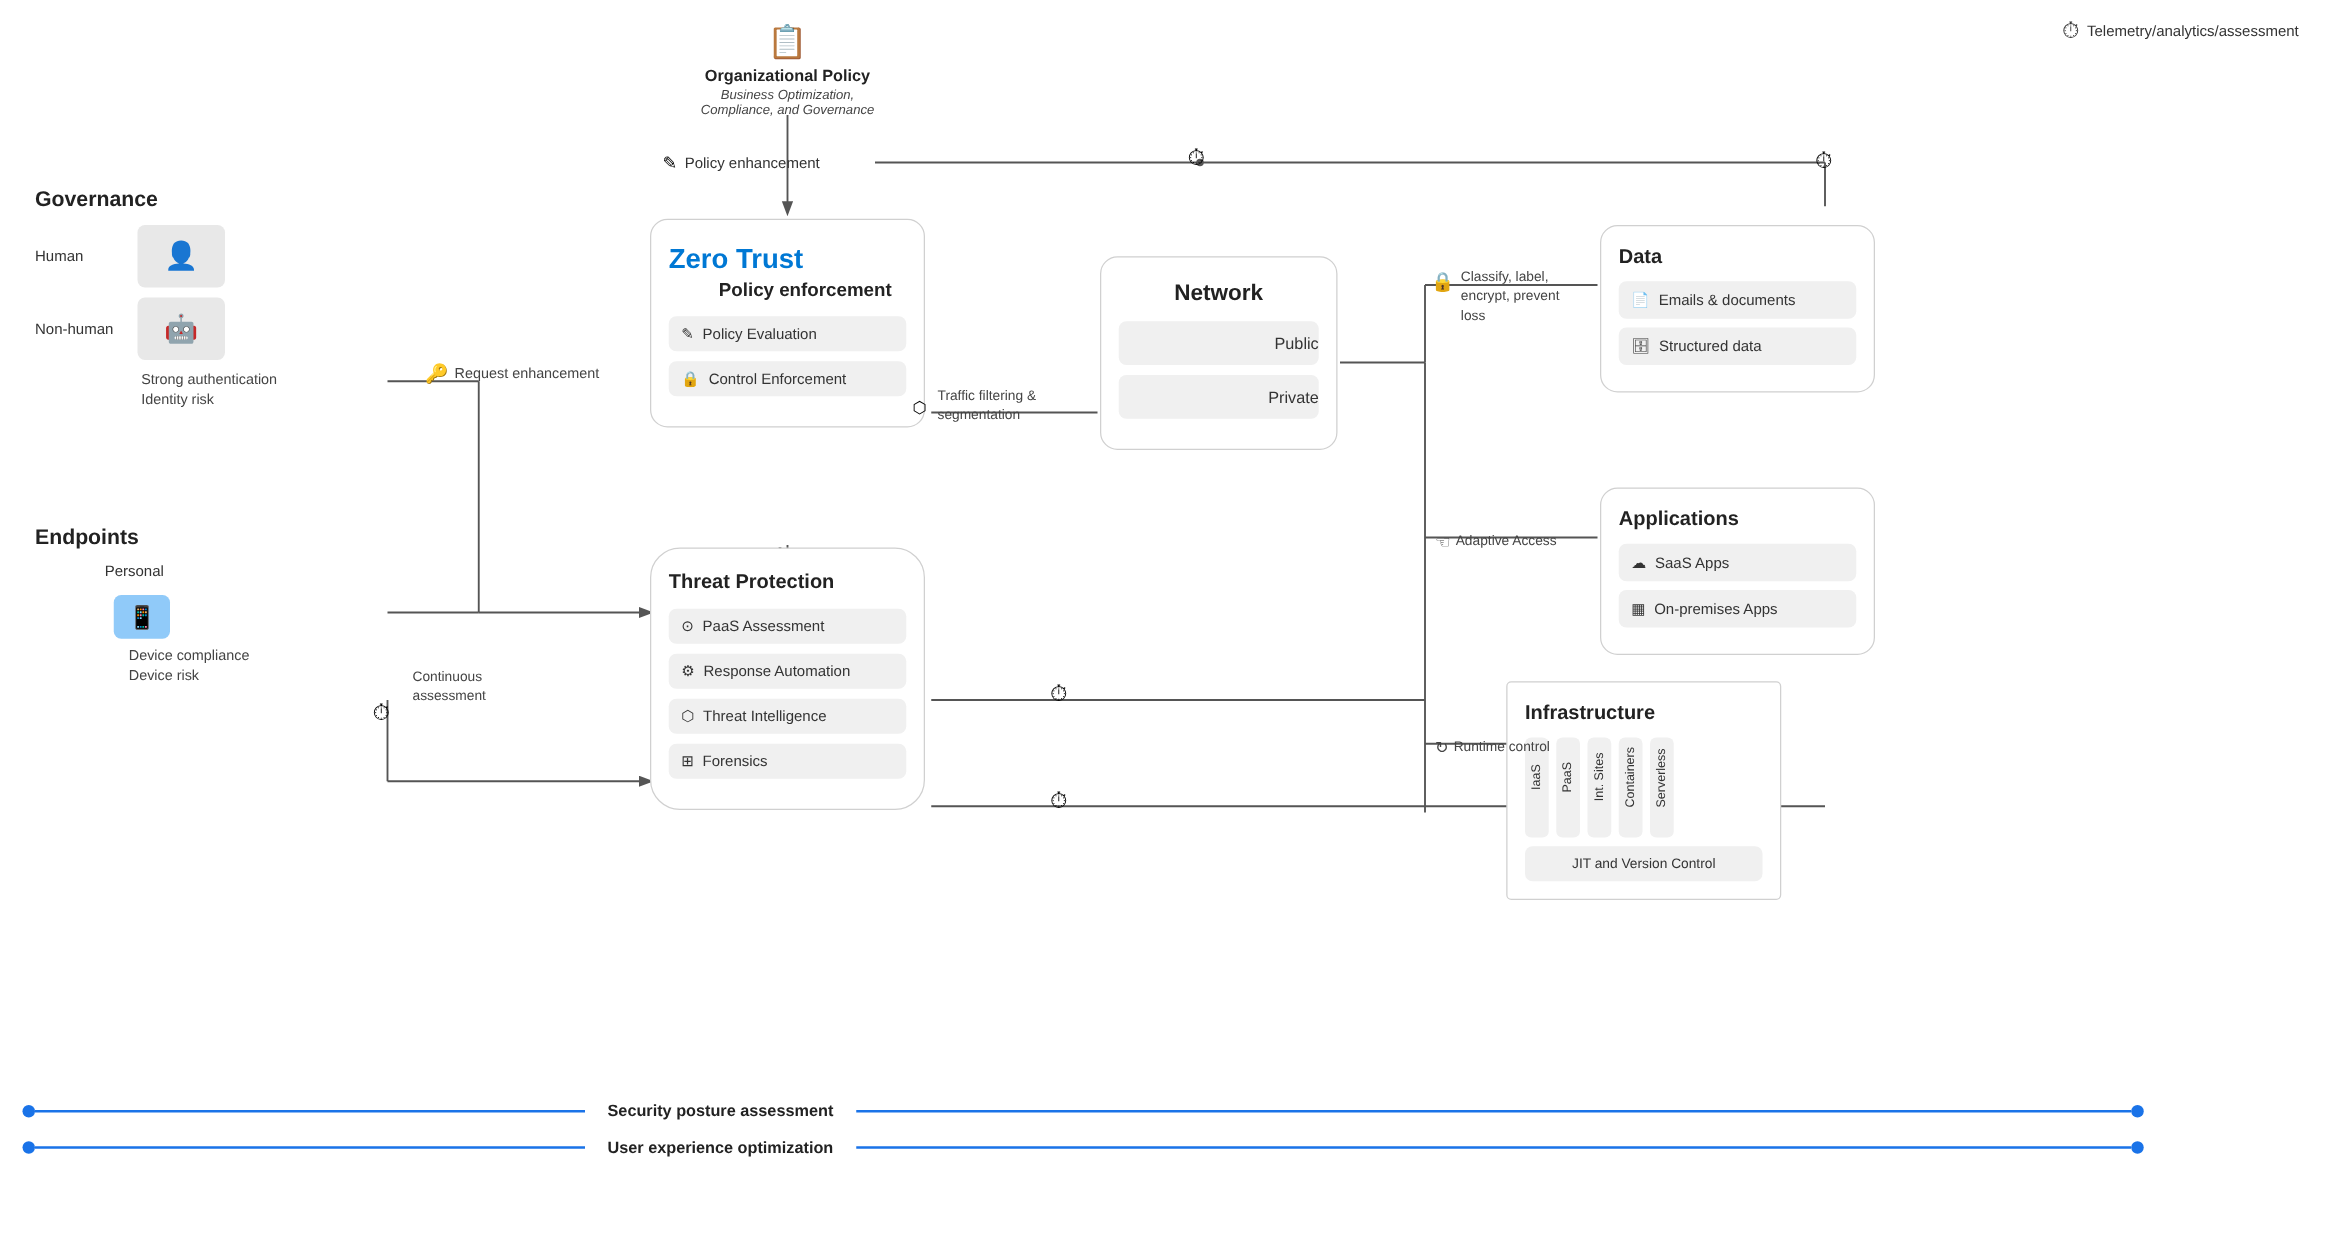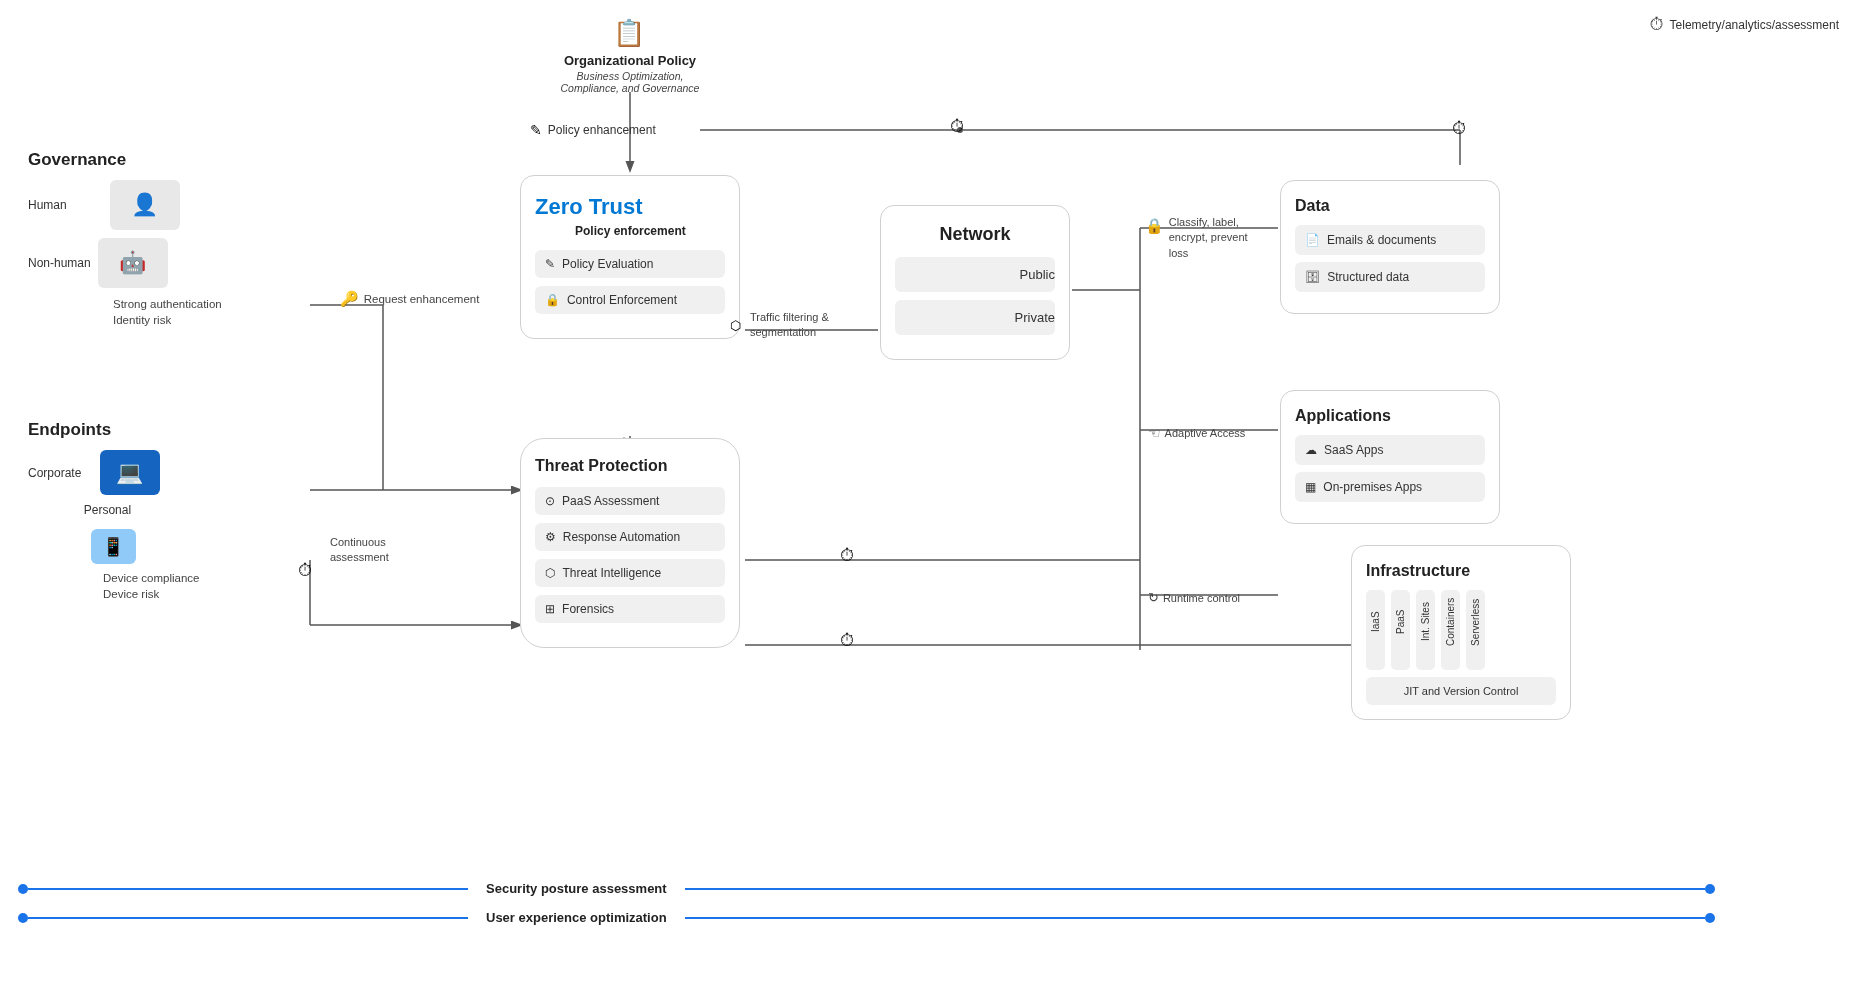--- a/index.html
+++ b/index.html
@@ -27,21 +27,21 @@
       border-radius: 14px;
       padding: 18px 14px 16px 14px;
     }
     .zero-trust-title {
       color: #0078d4;
       font-size: 22px;
       font-weight: 700;
       margin-bottom: 4px;
     }
     .zero-trust-subtitle {
-      font-size: 12px;
+      font-size: 15px;
       font-weight: 600;
       color: #222;
       margin-bottom: 12px;
       padding-left: 40px;
     }
     .zt-item {
       background: #f0f0f0;
       border-radius: 6px;
       padding: 7px 10px;
       margin-bottom: 8px;
@@ -113,26 +113,26 @@
       top: 390px;
       width: 220px;
       background: #fff;
       border: 1.5px solid #d0d0d0;
       border-radius: 14px;
       padding: 16px 14px 14px 14px;
     }
     
     .infra-card {
       position: absolute;
-      left: 1351px;
+      left: 1205px;
       top: 545px;
       width: 220px;
       background: #fff;
       border: 1.5px solid #d0d0d0;
-      border-radius: 14px;
+      border-radius: 4px;
       padding: 16px 14px 14px 14px;
     }
     .card-title {
       font-size: 16px;
       font-weight: 700;
       color: #222;
       margin-bottom: 10px;
     }
     .card-item {
       background: #f0f0f0;
@@ -380,43 +380,37 @@
   <div style="position:absolute; left:840px; top:630px; font-size:18px;">⏱</div>
 
   <div class="identities-section">
     <div class="section-title">Governance</div>
     <div style="display:flex; align-items:center; gap:12px; margin-bottom:8px;">
       <span style="font-size:12px; color:#333; width:70px;">Human</span>
       <div class="identity-card">
         <span style="font-size:22px;">👤</span>
       </div>
     </div>
-    <div style="display:flex; align-items:center; ">
+    <div style="display:flex; align-items:center; gap:12px;">
       <span style="font-size:12px; color:#333; width:70px;">Non-human</span>
       <div class="identity-card">
         <span style="font-size:22px;">🤖</span>
       </div>
     </div>
     <div style="margin-top:10px; font-size:11.5px; color:#444; margin-left:85px;">Strong authentication</div>
     <div style="margin-top:4px; font-size:11.5px; color:#444; margin-left:85px;">Identity risk</div>
   </div>
 
   <div style="position:absolute; left:340px; top:290px; display:flex; align-items:center; gap:5px;">
     <span style="font-size:15px;">🔑</span>
     <span style="font-size:11.5px; color:#444; font-weight:500;">Request enhancement</span>
   </div>
 
   <div class="endpoints-section">
     <div class="section-title">Endpoints</div>
-    <div style="display:flex; align-items:center; gap:12px; margin-bottom:8px;">
-      <span style="font-size:12px; color:#333; width:60px;">Corporate</span>
-      <div style="background:#1565c0; border-radius:6px; width:60px; height:45px; display:flex; align-items:center; justify-content:center;">
-        <span style="font-size:22px; color:#fff;">💻</span>
-      </div>
-    </div>
     <div style="display:flex; align-items:center; gap:12px;flex-direction:column;">
       <span style="font-size:12px; color:#333; width:60px;">Personal</span>
       <div style="background:#90caf9; border-radius:6px; width:45px; height:35px; display:flex; align-items:center; justify-content:center;">
         <span style="font-size:18px;">📱</span>
       </div>
     </div>
     <div style="margin-top:8px; font-size:11.5px; color:#444; margin-left:75px;">Device compliance</div>
     <div style="margin-top:4px; font-size:11.5px; color:#444; margin-left:75px;">Device risk</div>
   </div>
 

